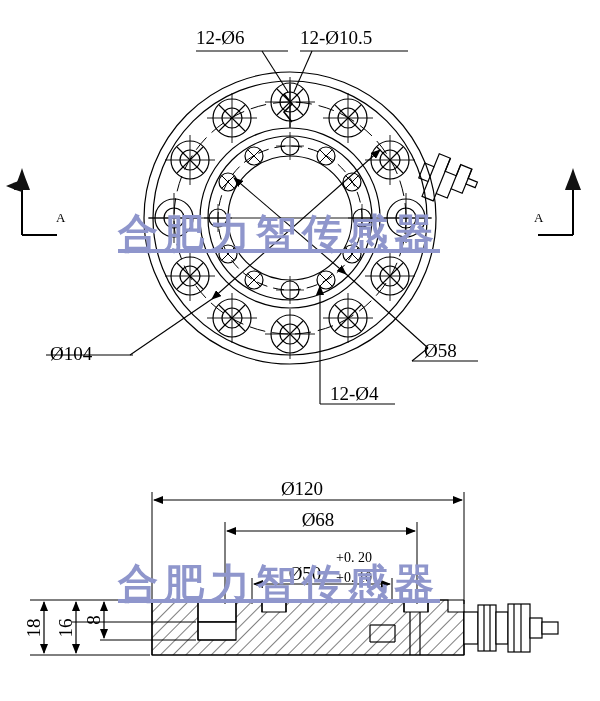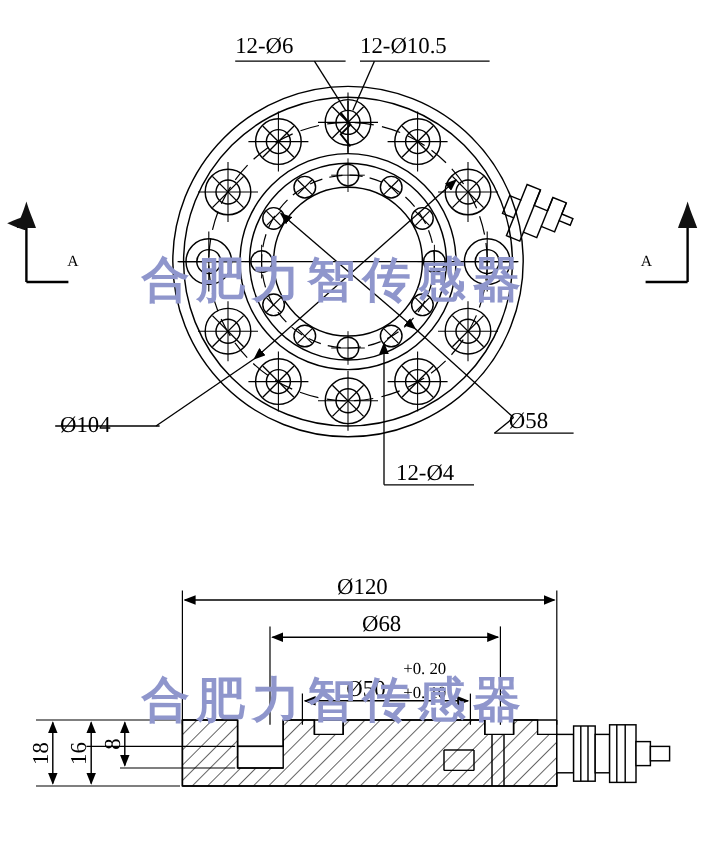--- a/index.html
+++ b/index.html
@@ -1,21 +1,21 @@
 <!DOCTYPE html>
 <html><head>
 <meta charset="utf-8">
 <style>
   html,body{margin:0;padding:0;background:#ffffff;}
   body{width:600px;height:701px;overflow:hidden;
        font-family:"Liberation Serif", serif;}
   #stage{position:relative;width:600px;height:701px;background:#fff;}
   svg{position:absolute;left:0;top:0;}
   .wm{position:absolute;color:#8f96cc;font-family:"DejaVu Sans", sans-serif;
-      font-weight:bold;letter-spacing:6px;pointer-events:none;}
+      font-weight:bold;letter-spacing:6px;pointer-events:none;text-decoration:underline;}
   #wm1{left:118px;top:206px;font-size:40px;}
   #wm2{left:118px;top:556px;font-size:40px;}
   .dim{font-family:"Liberation Serif", serif;font-size:19px;fill:#000;}
   .dimsm{font-family:"Liberation Serif", serif;font-size:14px;fill:#000;}
   .secl{font-family:"Liberation Serif", serif;font-size:13px;fill:#000;}
 </style>
 </head>
 <body>
 
 <div id="stage">

